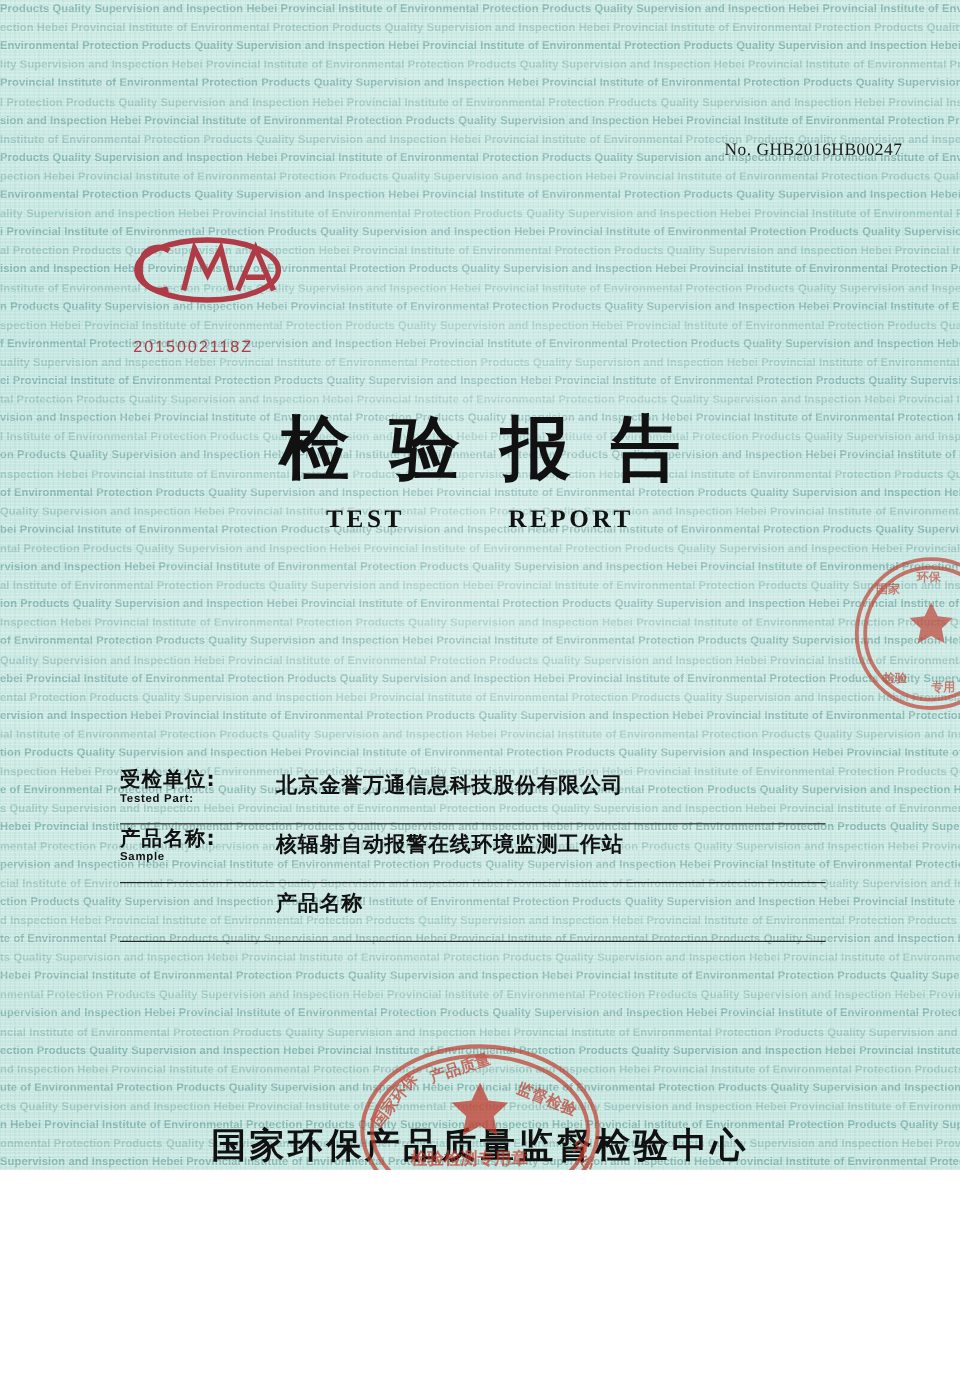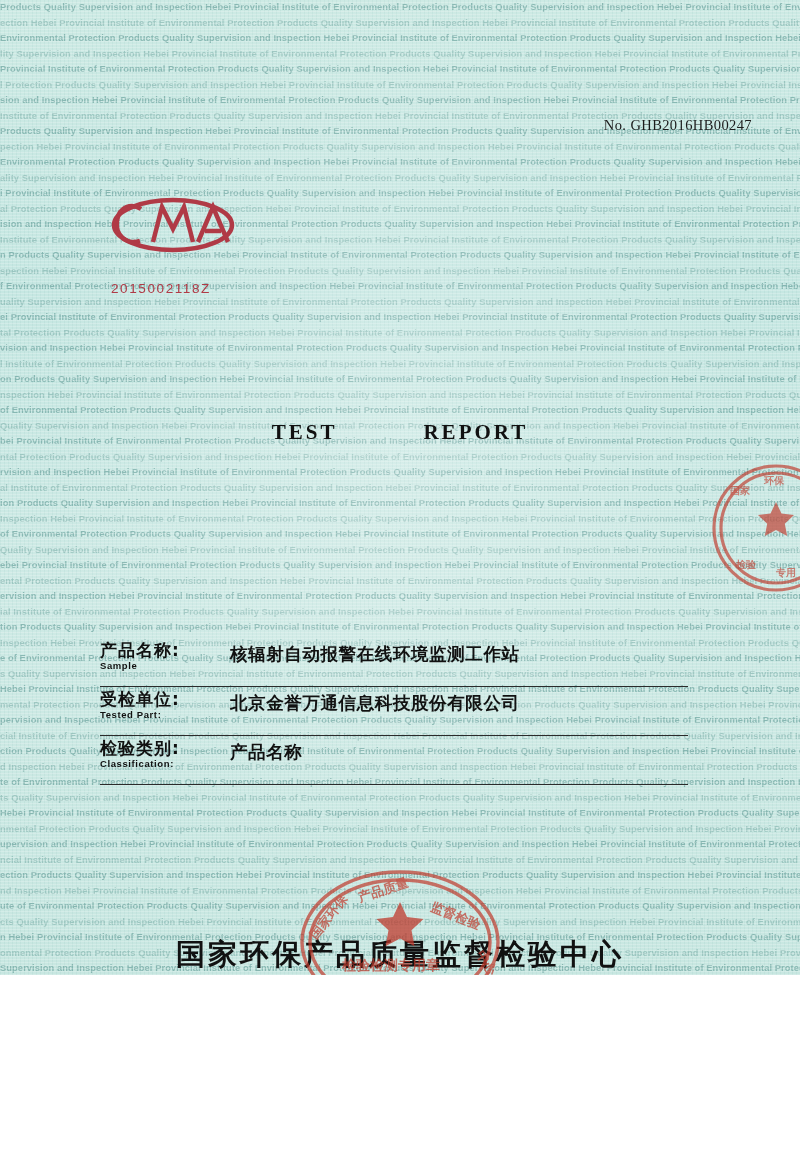--- a/index.html
+++ b/index.html
@@ -319,47 +319,44 @@
           <path d="M86 92 L104 22 L126 66 L148 22 L166 92"></path>
           <path d="M176 92 L206 22 L236 92"></path>
           <path d="M190 70 L222 70"></path>
           <ellipse cx="126" cy="58" rx="118" ry="50"></ellipse>
         </g>
       </svg>
     </div>
 
     <div class="cma-code">2015002118Z</div>
 
+    <div class="title-cn">检验报告</div>
     <div class="title-en">
       <span class="w1">TEST</span><span>REPORT</span>
     </div>
 
     <div class="fields">
+
+      <div class="field-row">
+        <div class="field-labels">
+          <div class="label-cn">受检单位:</div>
+          <div class="label-en">Tested   Part:</div>
+        </div>
+        <div class="field-value">北京金誉万通信息科技股份有限公司</div>
+      </div>
 
       <div class="field-row">
         <div class="field-labels">
           <div class="label-cn">产品名称:</div>
           <div class="label-en">Sample</div>
         </div>
         <div class="field-value">核辐射自动报警在线环境监测工作站</div>
       </div>
 
       <div class="field-row">
-        <div class="field-labels">
-          <div class="label-cn">受检单位:</div>
-          <div class="label-en">Tested   Part:</div>
-        </div>
-        <div class="field-value">北京金誉万通信息科技股份有限公司</div>
-      </div>
-
-      <div class="field-row">
-        <div class="field-labels">
-          <div class="label-cn">检验类别:</div>
-          <div class="label-en">Classification:</div>
-        </div>
         <div class="field-value">产品名称</div>
       </div>
 
     </div>
 
     <div class="footer-cn">国家环保产品质量监督检验中心</div>
     <div class="footer-en">China National Centre for Quality Supervision and Test of Environmental Protection Products</div>
 
     <div class="stamp stamp-side">
       <svg viewBox="0 0 140 140" width="140" height="140" aria-hidden="true">

